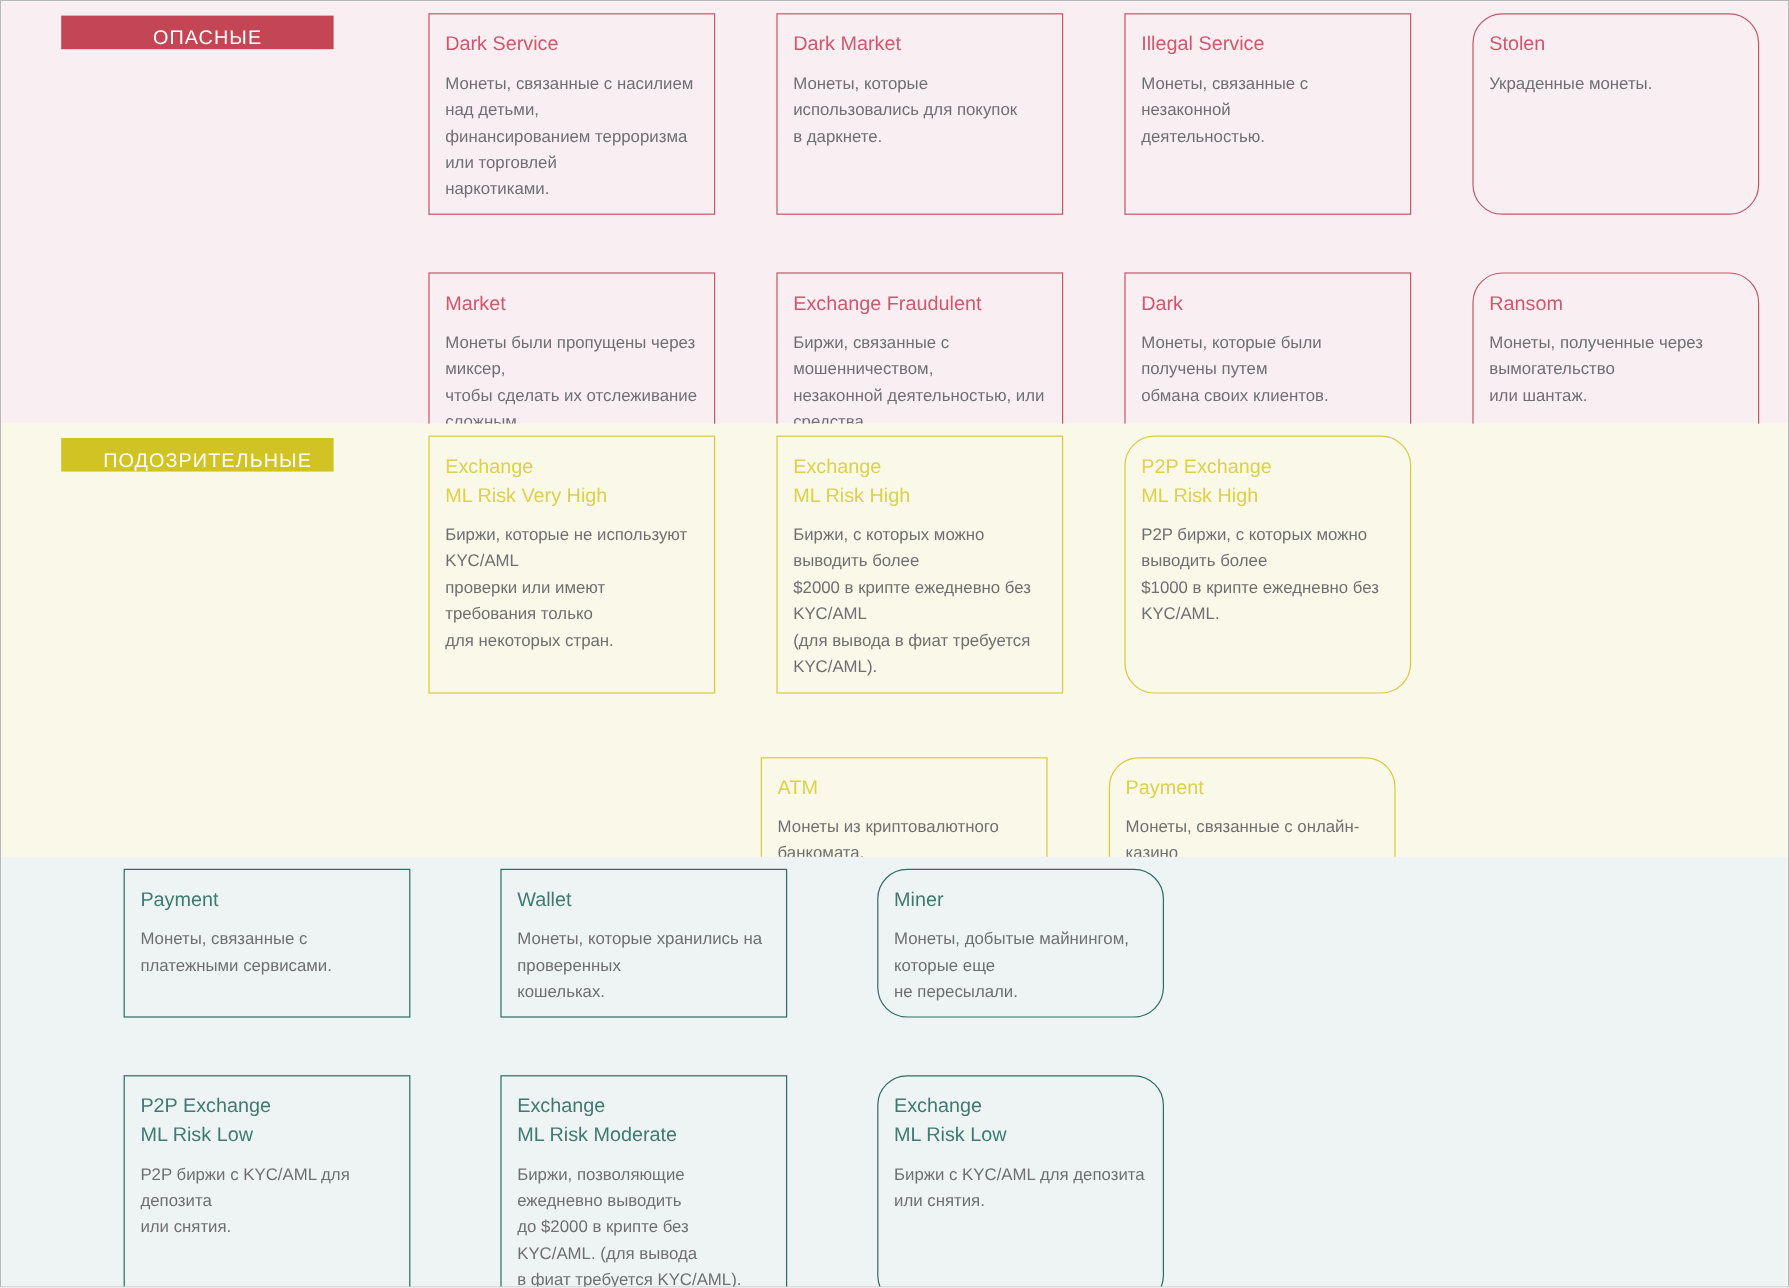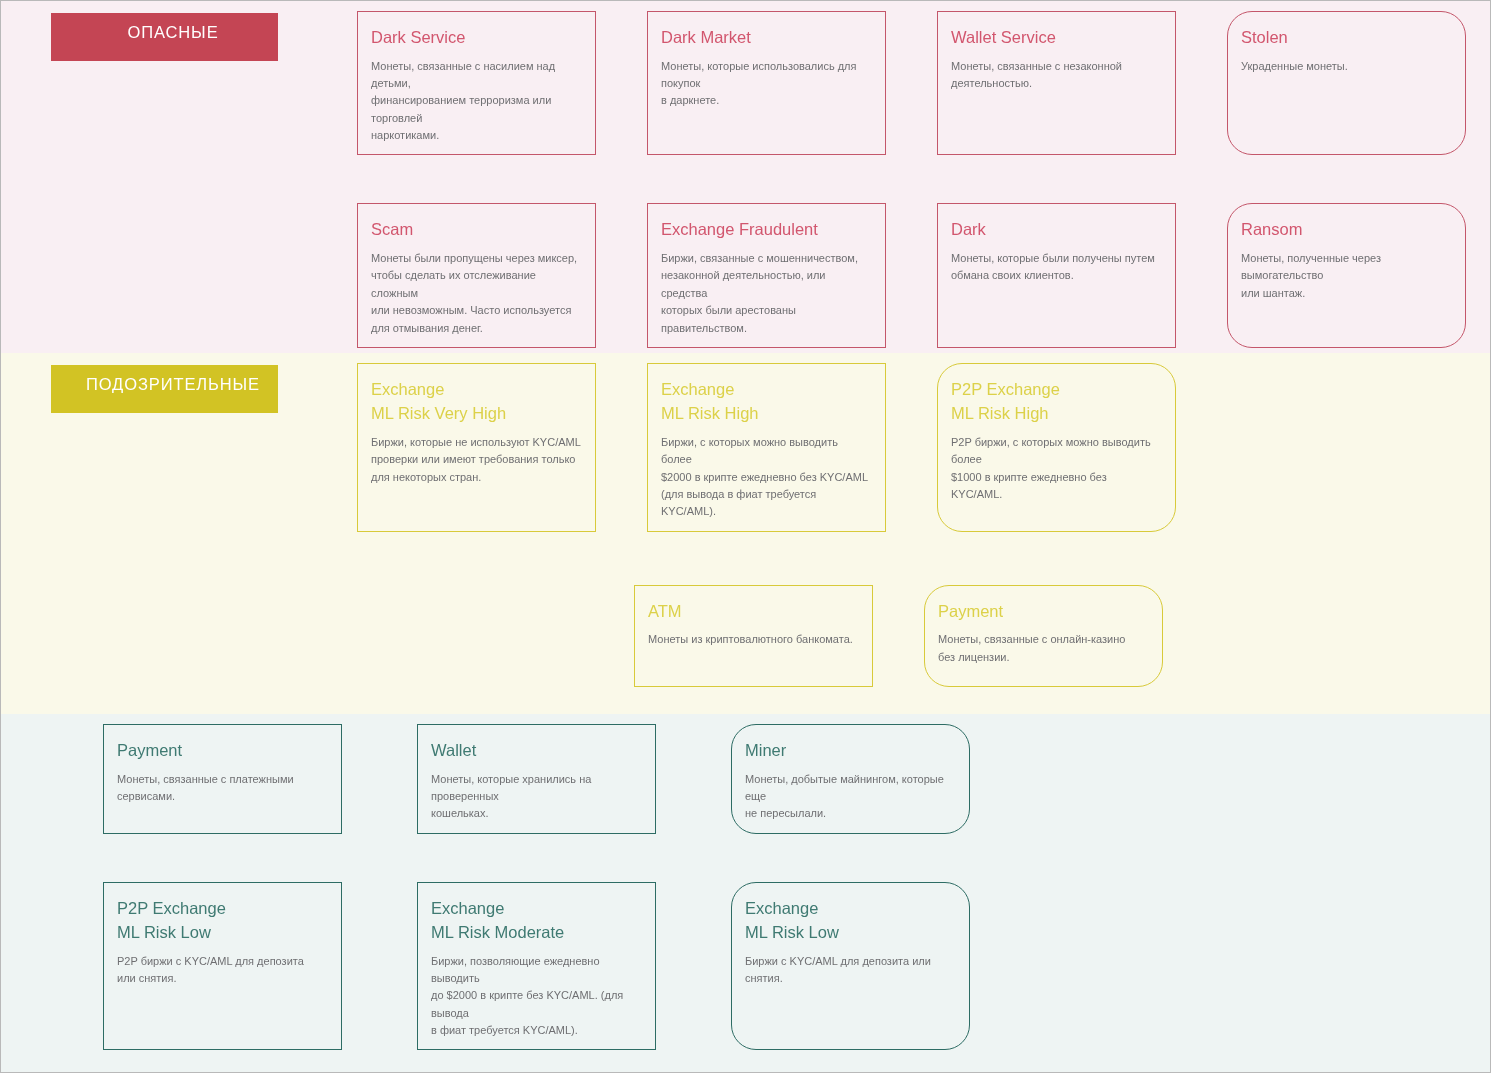--- a/index.html
+++ b/index.html
@@ -39,21 +39,21 @@
 
   .label-col {
     width: 278px;
     flex: 0 0 278px;
     padding-top: 12px;
   }
 
   .badge {
     display: block;
     width: 227px;
-    height: 48px;
+    height: 28px;
     line-height: 38px;
     text-align: center;
     color: #ffffff;
     font-size: 16.5px;
     letter-spacing: 0.9px;
     font-weight: 400;
     padding-left: 17px;
   }
   .badge.danger     { background: #c44554; }
   .badge.suspicious { background: #d2c324; }
@@ -89,21 +89,21 @@
     font-weight: 400;
     line-height: 1.43;
     margin-bottom: 8px;
     white-space: pre-line;
   }
   .card.danger     .card-title { color: #d2566e; }
   .card.suspicious .card-title { color: #dcd149; }
   .card.trusted    .card-title { color: #3f7a72; }
 
   .card-desc {
-    font-size: 11px;
+    font-size: 14px;
     line-height: 1.58;
     color: #6f6f72;
     white-space: pre-line;
   }
 
   
   .danger .row-1     { margin-top: 10px; }
   .danger .row-2     { margin-top: 48px; }
 
   .suspicious .row-1 { margin-top: 10px; }
@@ -130,32 +130,32 @@
               <div class="card-desc">Монеты, связанные с насилием над детьми,
 финансированием терроризма или торговлей
 наркотиками.</div>
             </div>
             <div class="card danger">
               <div class="card-title">Dark Market</div>
               <div class="card-desc">Монеты, которые использовались для покупок
 в даркнете.</div>
             </div>
             <div class="card danger">
-              <div class="card-title">Wallet Service</div>
+              <div class="card-title">Illegal Service</div>
               <div class="card-desc">Монеты, связанные с незаконной
 деятельностью.</div>
             </div>
             <div class="card danger">
               <div class="card-title">Stolen</div>
               <div class="card-desc">Украденные монеты.</div>
             </div>
           </div>
           <div class="card-row row-2">
             <div class="card danger">
-              <div class="card-title">Scam</div>
+              <div class="card-title">Market</div>
               <div class="card-desc">Монеты были пропущены через миксер,
 чтобы сделать их отслеживание сложным
 или невозможным. Часто используется
 для отмывания денег.</div>
             </div>
             <div class="card danger">
               <div class="card-title">Exchange Fraudulent</div>
               <div class="card-desc">Биржи, связанные с мошенничеством,
 незаконной деятельностью, или средства
 которых были арестованы правительством.</div>

